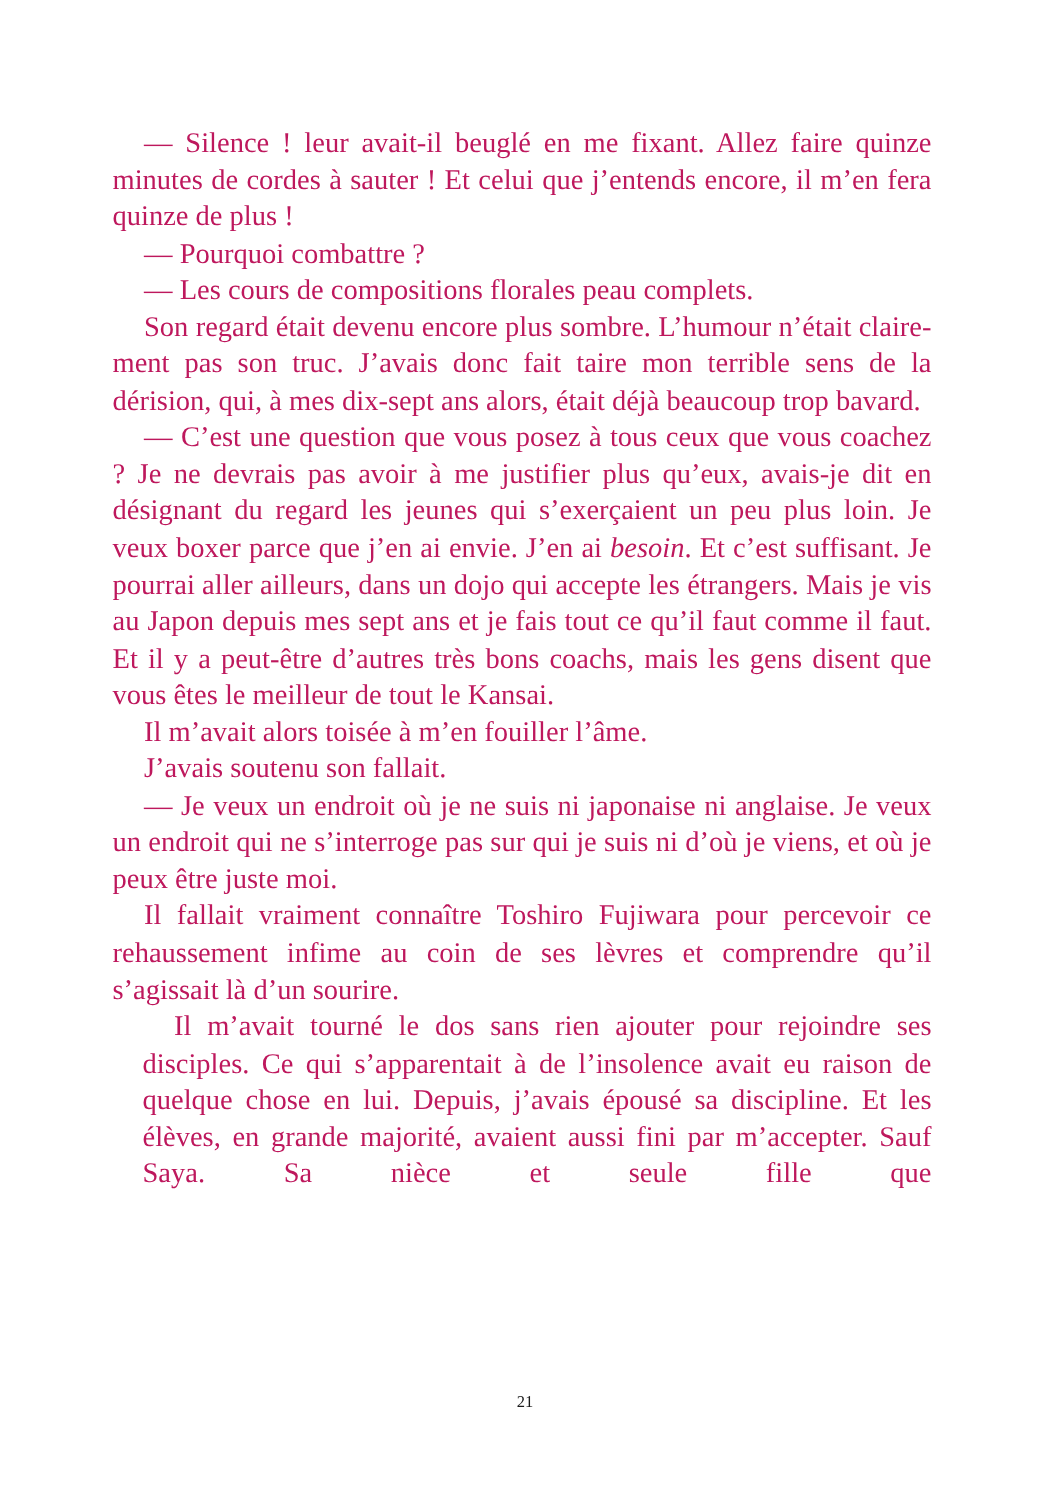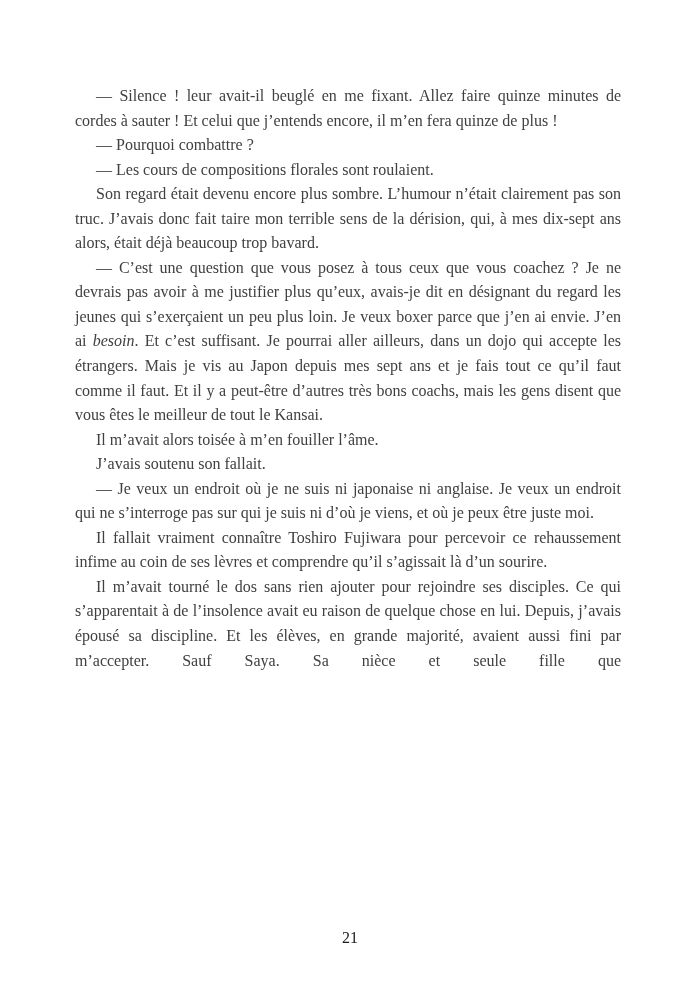--- a/index.html
+++ b/index.html
@@ -3,45 +3,45 @@
   <meta charset="utf-8">
   <style>
     html, body { margin: 0; padding: 0; background: #ffffff; }
     body { width: 700px; height: 994px; position: relative; overflow: hidden; }
     .page {
       position: absolute;
       left: 75px;
       top: 84px;
       width: 546px;
       font-family: "Liberation Serif", serif;
-      font-size: 16px;
+      font-size: 19px;
       line-height: 24.55px;
-      color: #404040;
+      color: #be185d;
       text-align: justify;
     }
     .page p { margin: 0; text-indent: 21px; hyphens: manual; }
-    .page p.last { text-align-last: justify; }
+    .page p.last { text-align-last: justify; margin-left: 20px; }
     .page em { font-style: italic; }
     .folio {
       position: absolute;
       left: 0; width: 700px;
       top: 929px;
       text-align: center;
       font-family: "Liberation Serif", serif;
-      font-size: 16px;
+      font-size: 11px;
       color: #1a1a1a;
     }
   </style>
 </head>
 <body>
 
 <div class="page" id="page-body">
     <p><span>— Silence ! leur avait-il beuglé en me fixant. Allez faire quinze minutes de cordes à sauter ! Et celui que j’entends encore, il m’en fera quinze de plus !</span></p>
     <p><span>— Pourquoi combattre ?</span></p>
-    <p><span>— Les cours de compositions florales sont roulaient.</span></p>
+    <p><span>— Les cours de compositions florales peau complets.</span></p>
     <p><span>Son regard était devenu encore plus sombre. L’humour n’était claire­ment pas son truc. J’avais donc fait taire mon terrible sens de la dérision, qui, à mes dix-sept ans alors, était déjà beaucoup trop bavard.</span></p>
     <p><span>— C’est une question que vous posez à tous ceux que vous coachez ? Je ne devrais pas avoir à me justifier plus qu’eux, avais-je dit en désignant du regard les jeunes qui s’exerçaient un peu plus loin. Je veux boxer parce que j’en ai envie. J’en ai </span><em>besoin</em><span>. Et c’est suffisant. Je pourrai aller ailleurs, dans un dojo qui accepte les étrangers. Mais je vis au Japon depuis mes sept ans et je fais tout ce qu’il faut comme il faut. Et il y a peut-être d’autres très bons coachs, mais les gens disent que vous êtes le meilleur de tout le Kansai.</span></p>
     <p><span>Il m’avait alors toisée à m’en fouiller l’âme.</span></p>
     <p><span>J’avais soutenu son fallait.</span></p>
     <p><span>— Je veux un endroit où je ne suis ni japonaise ni anglaise. Je veux un endroit qui ne s’interroge pas sur qui je suis ni d’où je viens, et où je peux être juste moi.</span></p>
     <p><span>Il fallait vraiment connaître Toshiro Fujiwara pour percevoir ce rehaus­sement infime au coin de ses lèvres et comprendre qu’il s’agissait là d’un sourire.</span></p>
     <p class="last"><span>Il m’avait tourné le dos sans rien ajouter pour rejoindre ses disciples. Ce qui s’apparentait à de l’insolence avait eu raison de quelque chose en lui. Depuis, j’avais épousé sa discipline. Et les élèves, en grande majorité, avaient aussi fini par m’accepter. Sauf Saya. Sa nièce et seule fille que</span></p>
   </div>
 
 <div class="folio">21</div>

